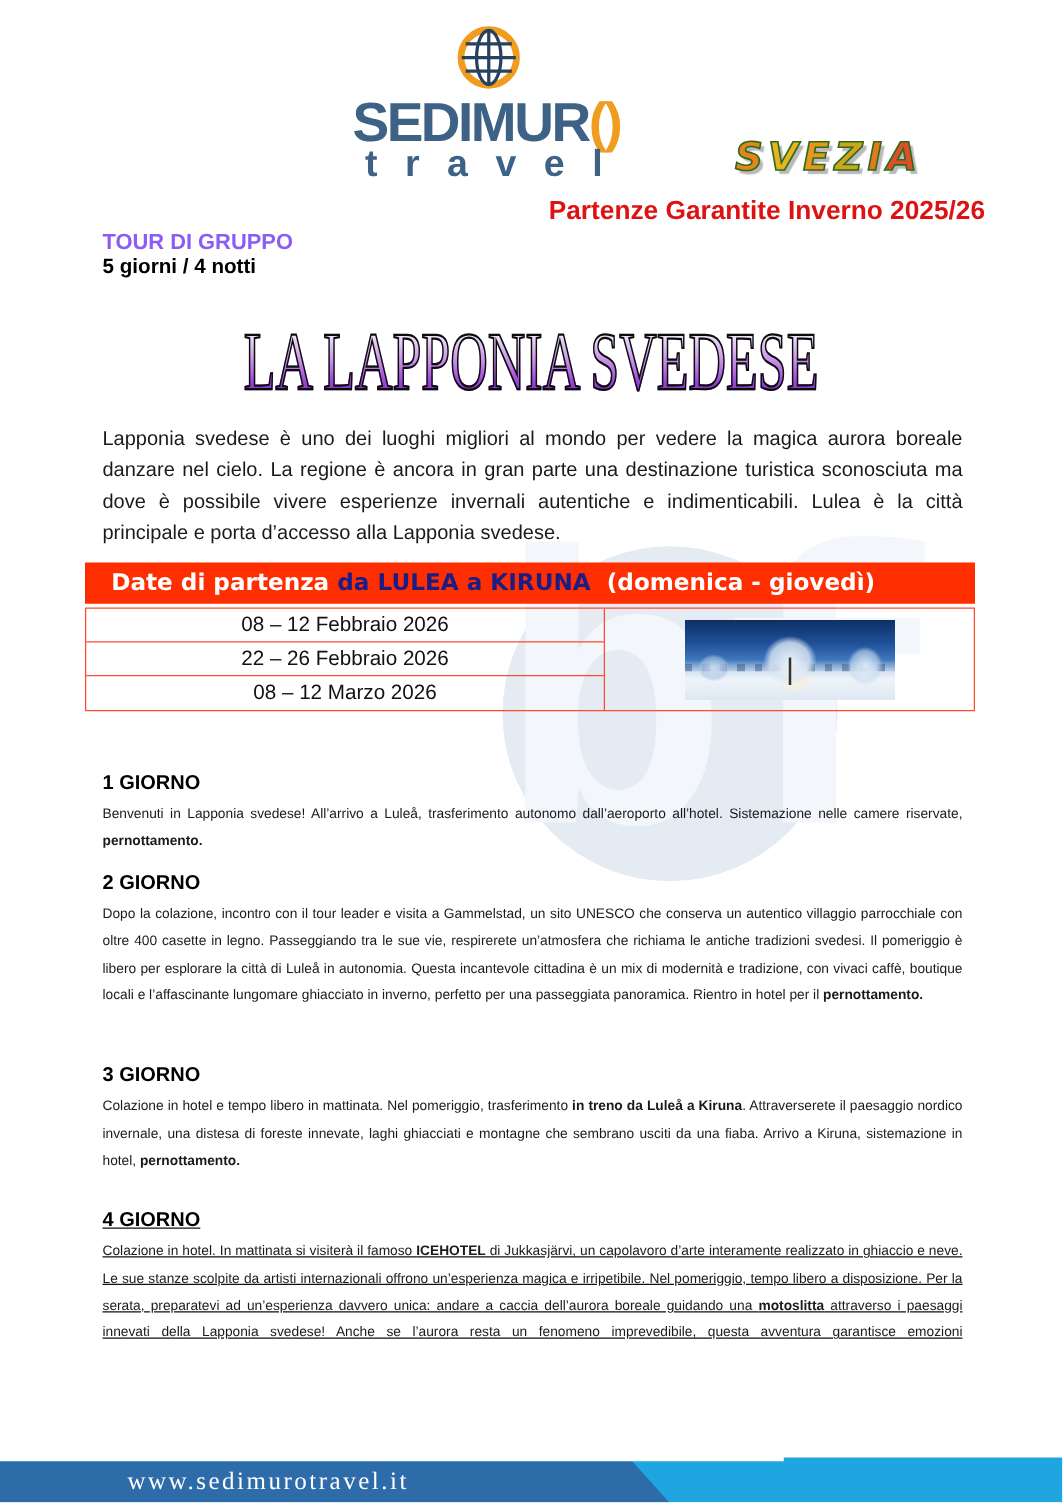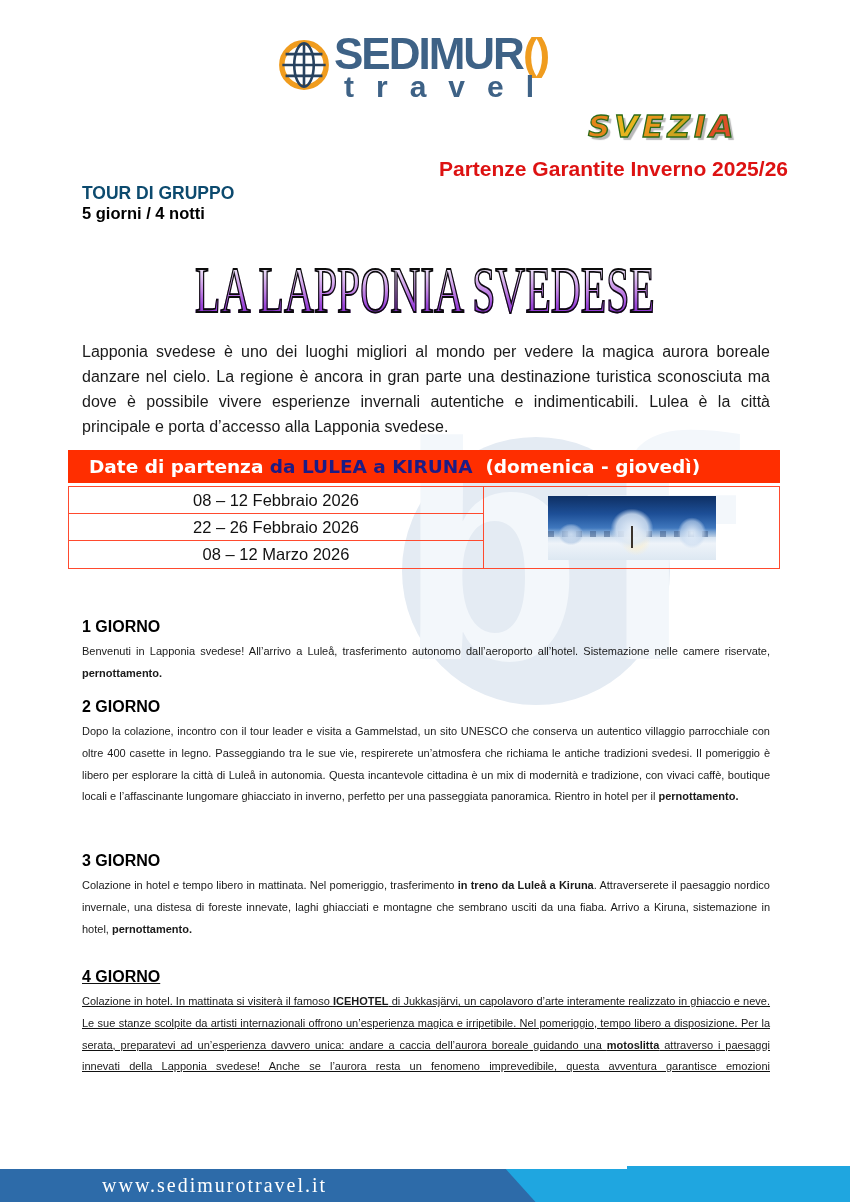--- a/index.html
+++ b/index.html
@@ -10,35 +10,35 @@
   .wm{position:absolute;z-index:0;}
   .wm-circle{left:402px;top:437px;width:268px;height:268px;border-radius:50%;
              background:#e4ebf3;}
   .wm-text{left:398px;top:392px;width:300px;height:400px;text-align:center;
            font-family:Liberation Mono, monospace;font-weight:bold;font-size:310px;
            line-height:370px;letter-spacing:-14px;color:#f3f7fb;}
 
   .layer{position:relative;z-index:1;}
 
   
-  .logo{position:absolute;left:278px;top:32px;display:flex;align-items:center;}
+  .logo{position:absolute;left:278px;top:20px;display:flex;align-items:center;flex-direction:column;}
   .logo-text{margin-left:4px;}
   .brand-line{font-size:44px;font-weight:bold;letter-spacing:-2px;color:#3e6286;line-height:44px;}
   .brand-suffix{color:#f09c1e;}
   .brand-sub{font-size:30px;font-weight:bold;letter-spacing:22px;color:#3e6286;
              margin-top:-4px;padding-left:10px;line-height:30px;}
 
   .svezia{position:absolute;left:588px;top:108px;font-family:"DejaVu Sans",sans-serif;
           font-weight:bold;font-style:italic;font-size:31px;letter-spacing:4px;}
   .svezia span{-webkit-text-stroke:1.3px #2d6b1a;text-shadow:3px 3px 1px #b9b9b9;}
 
   .season{position:absolute;right:62px;top:157px;font-size:21px;font-weight:bold;
           color:#dd1212;}
 
-  .tourtype{position:absolute;left:82px;top:183px;font-size:17.5px;font-weight:bold;color:#0c4a6e;}
+  .tourtype{position:absolute;left:82px;top:183px;font-size:17.5px;font-weight:bold;color:#8b5cf6;}
   .duration{position:absolute;left:82px;top:204px;font-size:16.5px;font-weight:bold;color:#000;}
 
   
   .title-wrap{position:absolute;left:0;top:252px;width:850px;height:76px;
               display:flex;justify-content:center;align-items:center;}
   .main-title{display:inline-block;font-family:"Liberation Serif",serif;
               font-size:66px;line-height:70px;letter-spacing:0px;white-space:nowrap;
               transform:scaleX(.63);transform-origin:50% 50%;
               background:linear-gradient(to bottom,#ffffff 0%,#eadcf6 22%,#c58ae6 50%,#9a44d8 72%,#7d1ec4 100%);
               -webkit-background-clip:text;background-clip:text;color:transparent;

